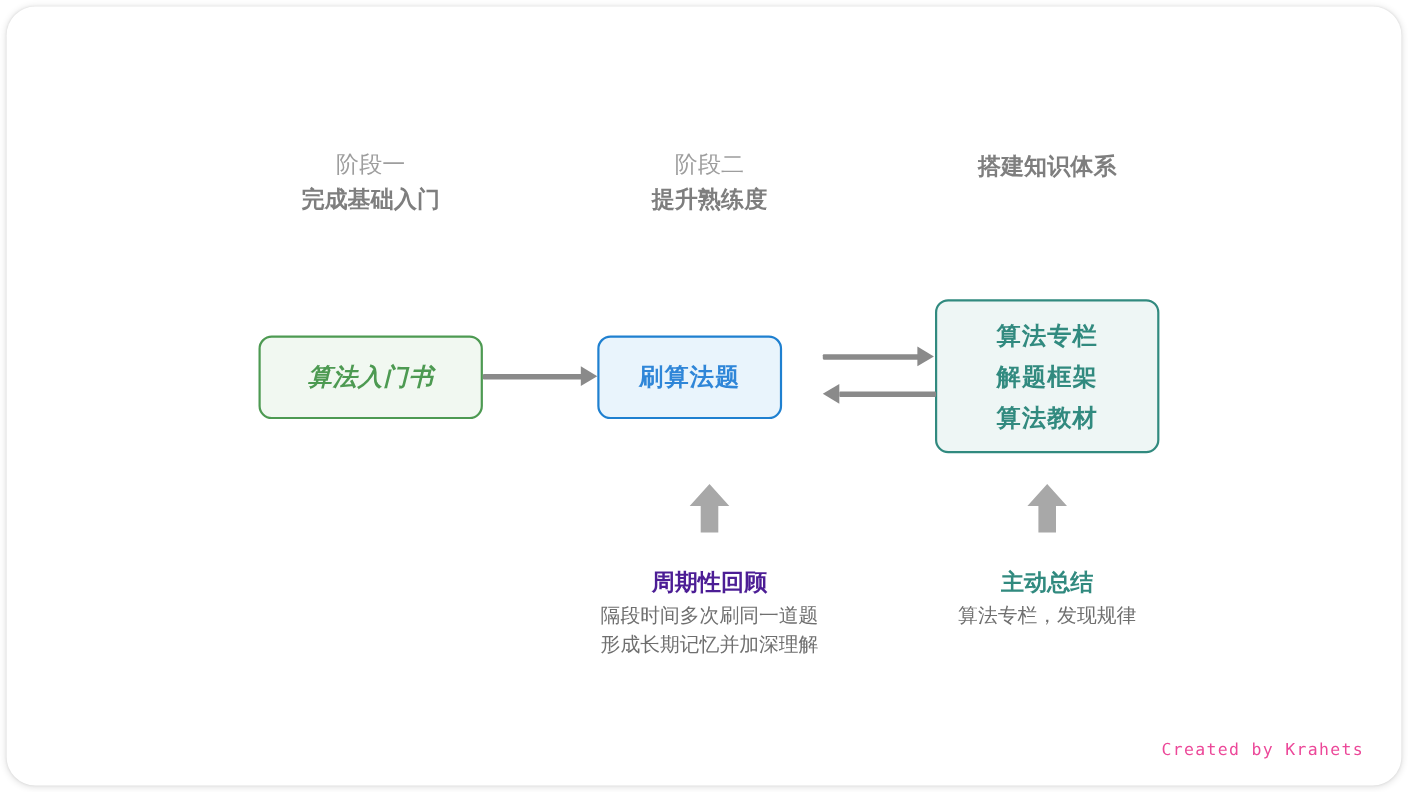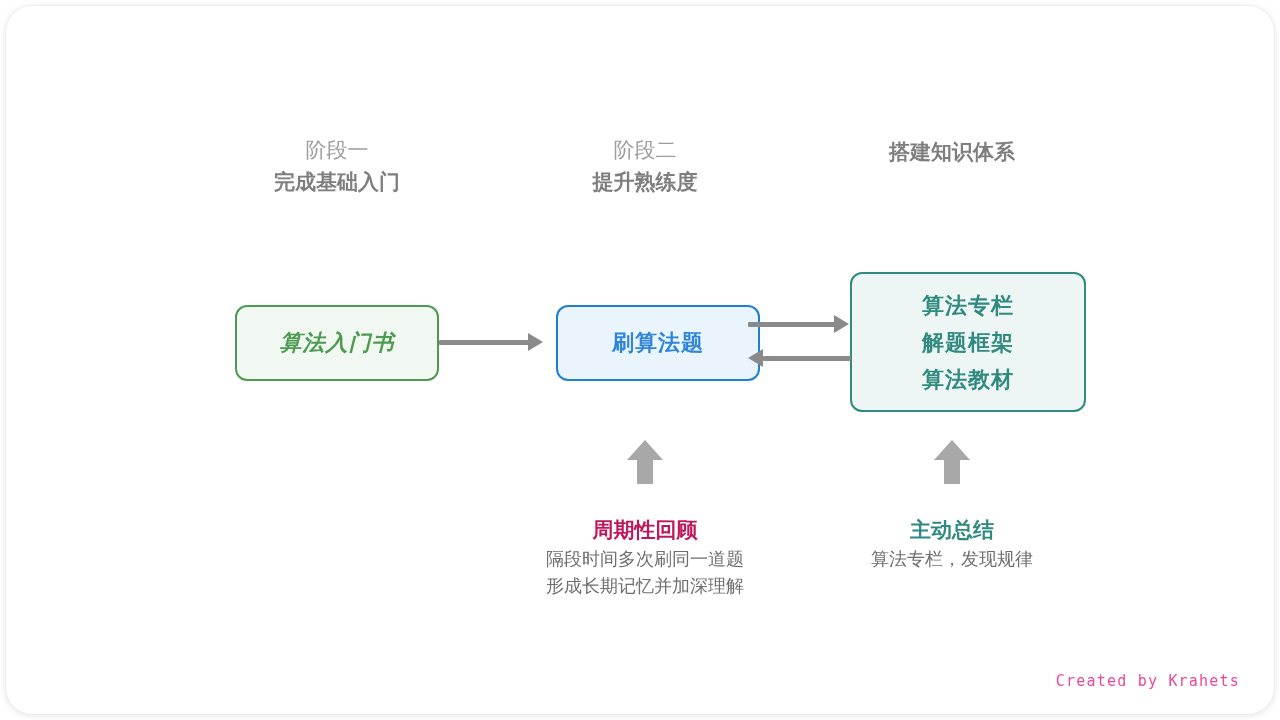--- a/index.html
+++ b/index.html
@@ -69,31 +69,30 @@
     width: 204px;
     height: 76px;
     background: #f1f8f1;
     border: 2px solid #4d9a52;
     color: #4d9a52;
     font-style: italic;
   }
   #node-practice {
     left: 537px;
     top: 299px;
-    width: 204px;
+    width: 168px;
     height: 76px;
     background: #e9f4fc;
     border: 2px solid #1f80d0;
     color: #2f86d8;
-    margin-left: 13px;
   }
   #node-resources {
     left: 844px;
     top: 266px;
-    width: 236px;
+    width: 204px;
     height: 140px;
     background: #eef6f5;
     border: 2px solid #318a7f;
     color: #318a7f;
   }
   #node-resources .res-line { line-height: 37px; }
 
   .conn { position: absolute; }
   .conn-line {
     position: absolute;
@@ -150,21 +149,21 @@
   }
   .note .note-body {
     font-size: 18px;
     color: #6f6f6f;
     font-weight: 400;
     line-height: 27px;
     margin-top: 0;
     white-space: nowrap;
   }
   #note-review { left: 489px; top: 508px; }
-  #note-review .note-title { color: #be185d; text-align: center; }
+  #note-review .note-title { color: #4c1d95; text-align: center; }
   #note-summary { left: 796px; top: 508px; }
   #note-summary .note-title { color: #318a7f; }
 
   .credit {
     position: absolute;
     right: 34px;
     bottom: 24px;
     font-family: "DejaVu Sans Mono", "Liberation Mono", monospace;
     font-size: 15px;
     color: #ec4899;

